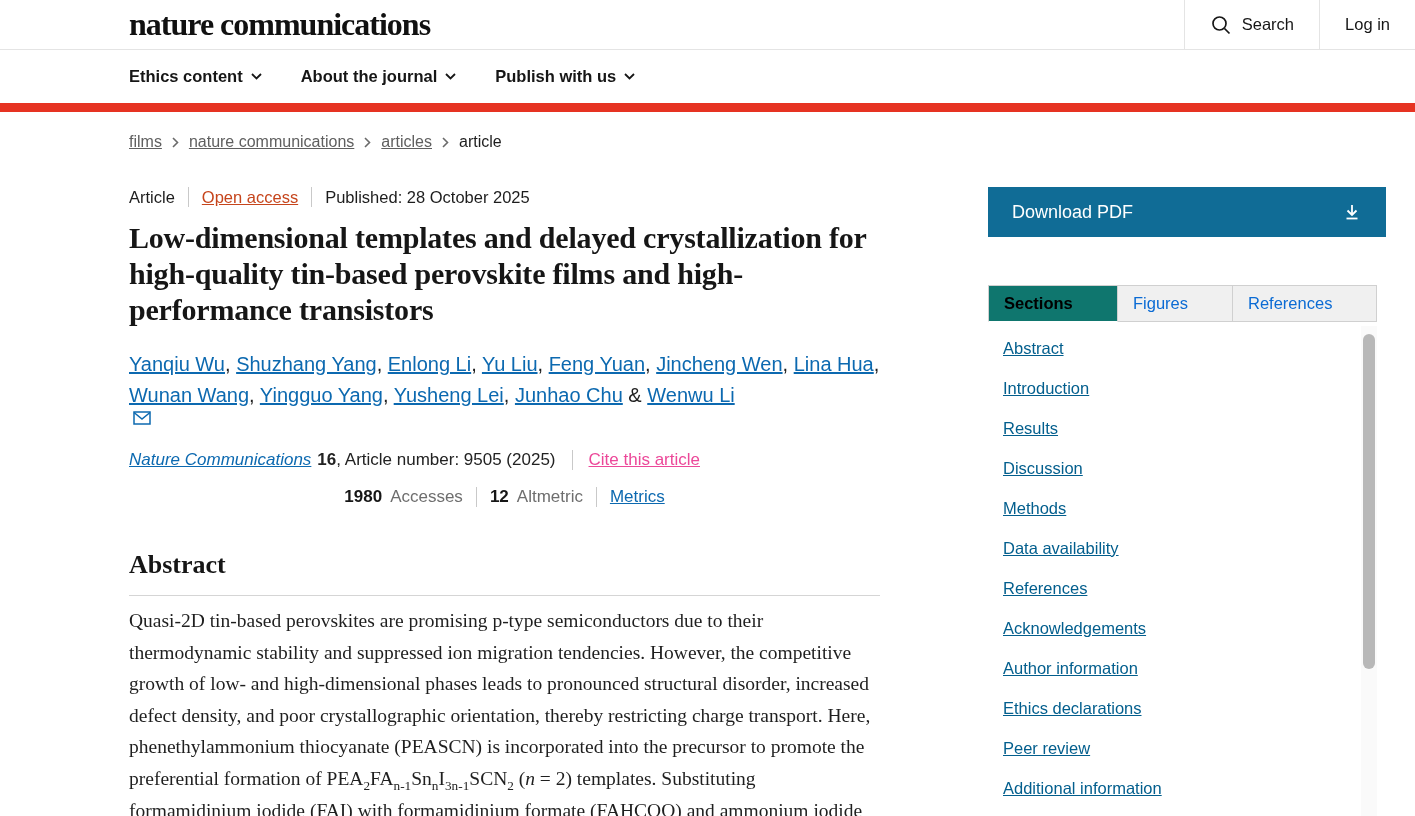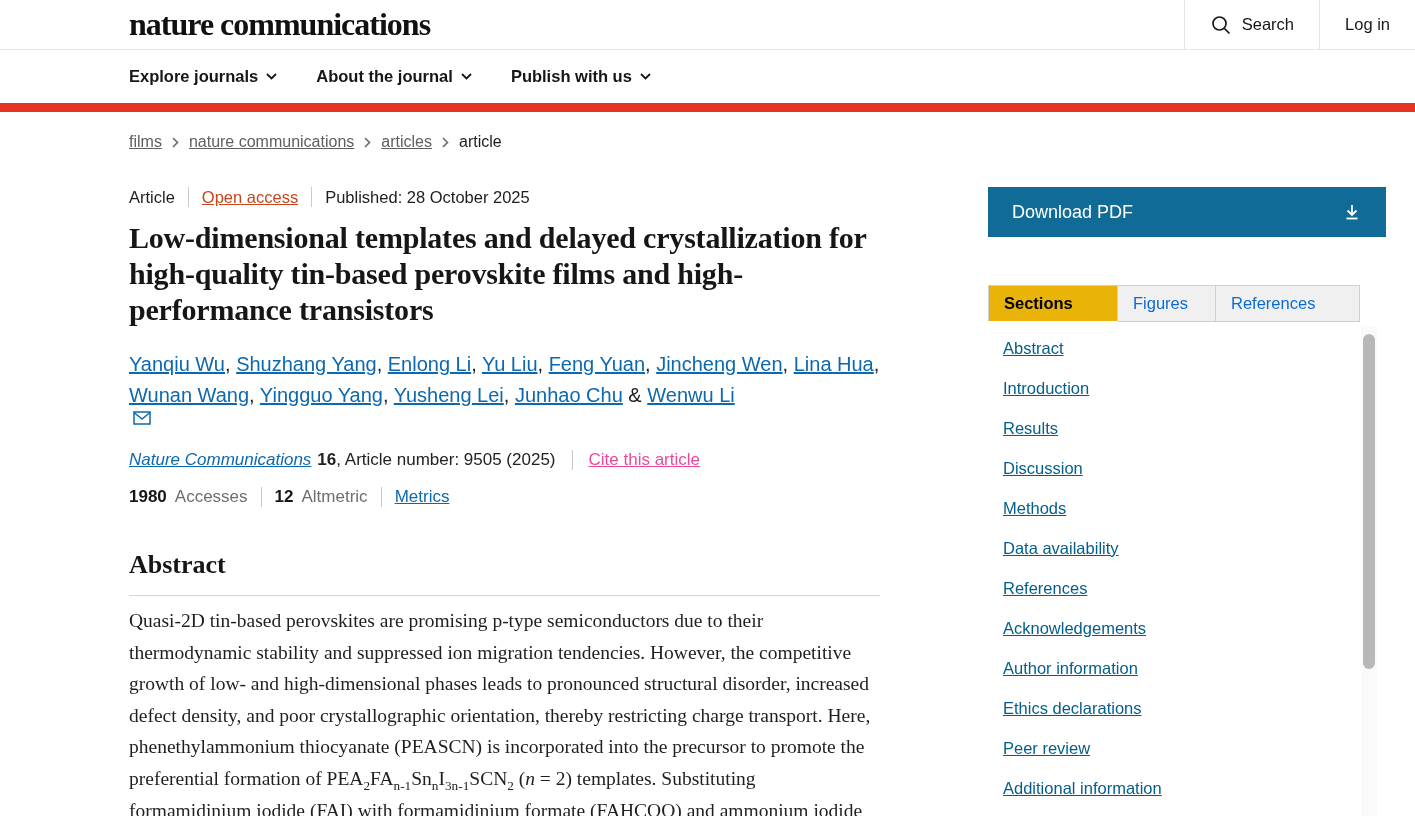--- a/index.html
+++ b/index.html
@@ -49,21 +49,21 @@
   .author-wrap:nth-last-of-type(2)::after { content:" \0026\00a0"; }
   .author-wrap:last-of-type::after { content:""; }
   .author { color:#0c69b0; text-decoration:underline; }
   .email-icon { vertical-align:-2px; margin-left:4px; }
 
   .journal-line { margin-top:25px; font-size:17px; display:flex; align-items:center; }
   .journal-link { font-style:italic; color:#0c69b0; text-decoration:underline; }
   .vol { font-weight:700; margin-left:6px; }
   .cite-link { color:#ec4899; text-decoration:underline; }
 
-  .counts { margin-top:17px; font-size:17px; display:flex; align-items:center; }
+  .counts { margin-top:17px; font-size:17px; display:flex; align-items:center;justify-content:center; }
   .count-val { font-weight:700; color:#161616; }
   .count-lbl { color:#6e6e6e; margin-left:8px; }
   .metrics-link { color:#0c69b0; text-decoration:underline; }
 
   .abstract-h { margin-top:43px; font-family:"Liberation Serif","DejaVu Serif",serif;
     font-size:26px; font-weight:700; color:#161616; }
   .abstract-rule { border:none; border-top:1px solid #d5d5d5; margin-top:15px; }
   .abstract-p { margin-top:9px; font-family:"Liberation Serif","DejaVu Serif",serif;
     font-size:19.5px; line-height:31.6px; color:#1f1f1f; }
   .abstract-p sub { font-size:68%; line-height:0; }
@@ -71,23 +71,23 @@
   
   .download-btn { width:398px; height:50px; background:#106c96; border:none; color:#fff;
     display:flex; align-items:center; padding:0 24px; font-size:18px; font-family:"Liberation Sans",sans-serif; cursor:pointer; }
   .download-btn span { flex:1; text-align:left; }
 
   .tabbar { display:flex; margin-top:48px; }
   .tab { height:37px; display:flex; align-items:center; padding-left:15px; font-size:16.5px;
     background:#f0f0f0; color:#0b6bd4; border:1px solid #d0d0d0; border-left:none; cursor:pointer; }
   .tab:first-child { border-left:1px solid #d0d0d0; }
   .tab-sections { width:130px; }
-  .tab-figures { width:98px; }
+  .tab-figures { width:115px; }
   .tab-references { width:144px; }
-  .tab.active { background:#eab308; color:#000; font-weight:700; border-bottom:1px solid #fff; }
+  .tab.active { background:#0f766e; color:#000; font-weight:700; border-bottom:1px solid #fff; }
 
   .side-panel { position:relative; height:494px; overflow:hidden; }
   .side-links { padding:14px 0 0 15px; }
   .side-link { display:table; line-height:25px; margin-bottom:15px; font-size:16.5px;
     color:#025e8d; text-decoration:underline; }
   .scroll-track { position:absolute; top:4px; right:0; bottom:0; width:16px; background:#fafafa; }
   .scroll-thumb { position:absolute; top:8px; left:2px; width:12px; height:335px;
     background:#b8b8b8; border-radius:7px; }
 
   svg { display:block; }
@@ -108,21 +108,21 @@
     </a>
     <div class="tb-sep"></div>
     <a class="tb-item">
       <span>Log in</span>
     </a>
   </div>
 </header>
 
 <nav class="navbar">
   <a class="nav-link">
-    <span>Explore journals</span>
+    <span>Ethics content</span>
     <svg width="11" height="7" viewBox="0 0 11 7" fill="none" stroke="#161616" stroke-width="1.8">
         <polyline points="1,1 5.5,5.5 10,1"></polyline>
       </svg>
   </a>
   <a class="nav-link">
     <span>About the journal</span>
     <svg width="11" height="7" viewBox="0 0 11 7" fill="none" stroke="#161616" stroke-width="1.8">
         <polyline points="1,1 5.5,5.5 10,1"></polyline>
       </svg>
   </a>

